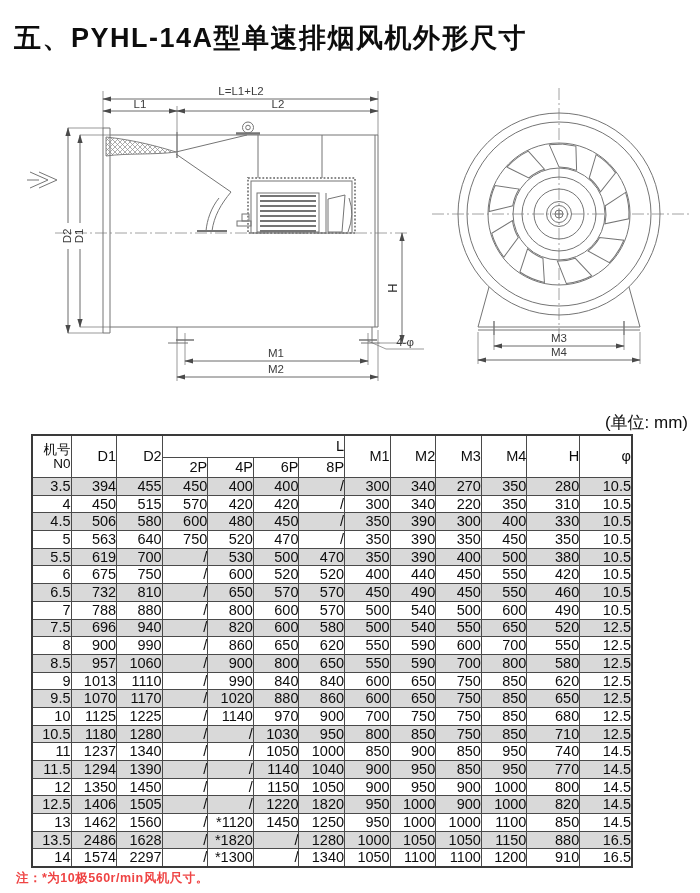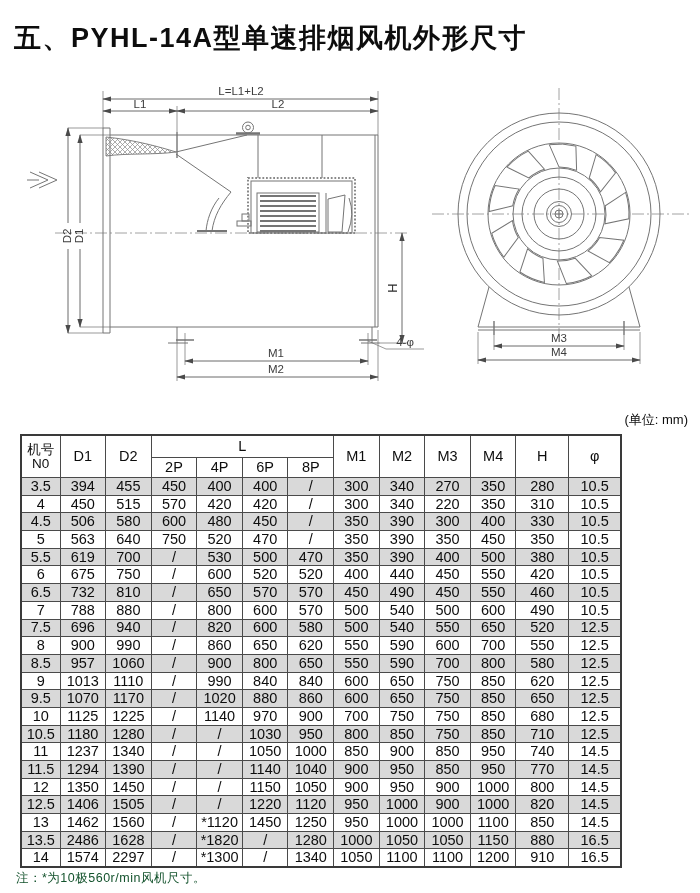--- a/index.html
+++ b/index.html
@@ -9,39 +9,40 @@
     overflow:hidden;
   }
   .title{
     position:absolute;left:14px;top:20px;font-size:27px;font-weight:bold;
     letter-spacing:1.5px;color:#0d0d0d;white-space:nowrap;
   }
   .svgwrap{position:absolute;}
   #side-view{left:15px;top:82px;}
   #front-view{left:430px;top:82px;}
   .unit{
-    position:absolute;right:12px;top:411px;font-size:13px;color:#0d0d0d;
+    position:absolute;right:12px;top:411px;font-size:17px;color:#0d0d0d;
   }
   table.dim{
-    position:absolute;left:20px;top:434px;width:602px;
+    position:absolute;left:31px;top:434px;width:602px;
     border-collapse:collapse;table-layout:fixed;
-    font-size:14.5px;text-align:center;color:#0d0d0d;
+    font-size:14.5px;text-align:right;color:#0d0d0d;
     border:2px solid #3a3a3a;
   }
   table.dim th,table.dim td{
     border:1px solid #4a4a4a;padding:0;font-weight:normal;
     height:16.7px;line-height:1.02;overflow:hidden;white-space:nowrap;
   }
   table.dim thead th{height:21px;background:#ffffff;}
   table.dim thead tr.sub th{height:19px;margin-top:27px;}
   table.dim tr.shade td{background:#d9d9d9;}
   .no-head{font-size:13.5px;line-height:1.05;}
   .note{
-    position:absolute;left:16px;top:870px;font-size:12.5px;color:#14532d;
+    position:absolute;left:16px;top:870px;font-size:12.5px;color:#ef4444;
     letter-spacing:0.5px;
+    font-weight:bold;
   }
   
   .thin{stroke:#757575;stroke-width:1;fill:none;}
   .cl{stroke:#8a8a8a;stroke-width:0.8;fill:none;stroke-dasharray:12 3 2 3;}
   .dim-l{stroke:#5a5a5a;stroke-width:0.9;fill:none;}
   .ext{stroke:#6e6e6e;stroke-width:0.7;fill:none;}
   .dlabel{font-family:"Liberation Sans","DejaVu Sans",sans-serif;font-size:11.5px;fill:#3c3c3c;text-anchor:middle;}
   .dlabel.big{font-size:13px;fill:#2a2a2a;}
 </style>
 </head>
@@ -536,21 +537,21 @@
         <td>800</td>
         <td>14.5</td>
       </tr>
       <tr class="shade">
         <td>12.5</td>
         <td>1406</td>
         <td>1505</td>
         <td>/</td>
         <td>/</td>
         <td>1220</td>
-        <td>1120</td>
+        <td>1820</td>
         <td>950</td>
         <td>1000</td>
         <td>900</td>
         <td>1000</td>
         <td>820</td>
         <td>14.5</td>
       </tr>
       <tr>
         <td>13</td>
         <td>1462</td>

